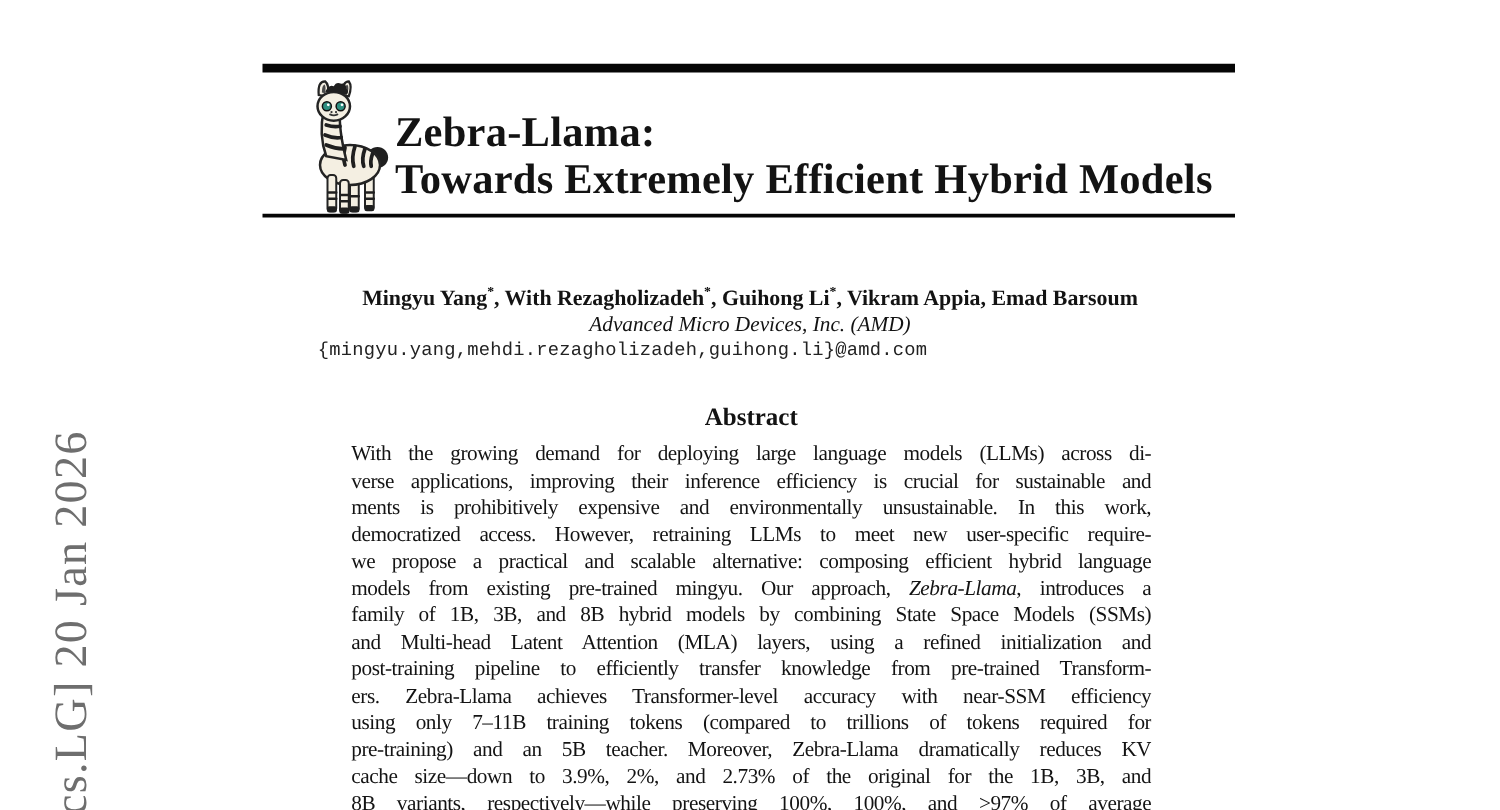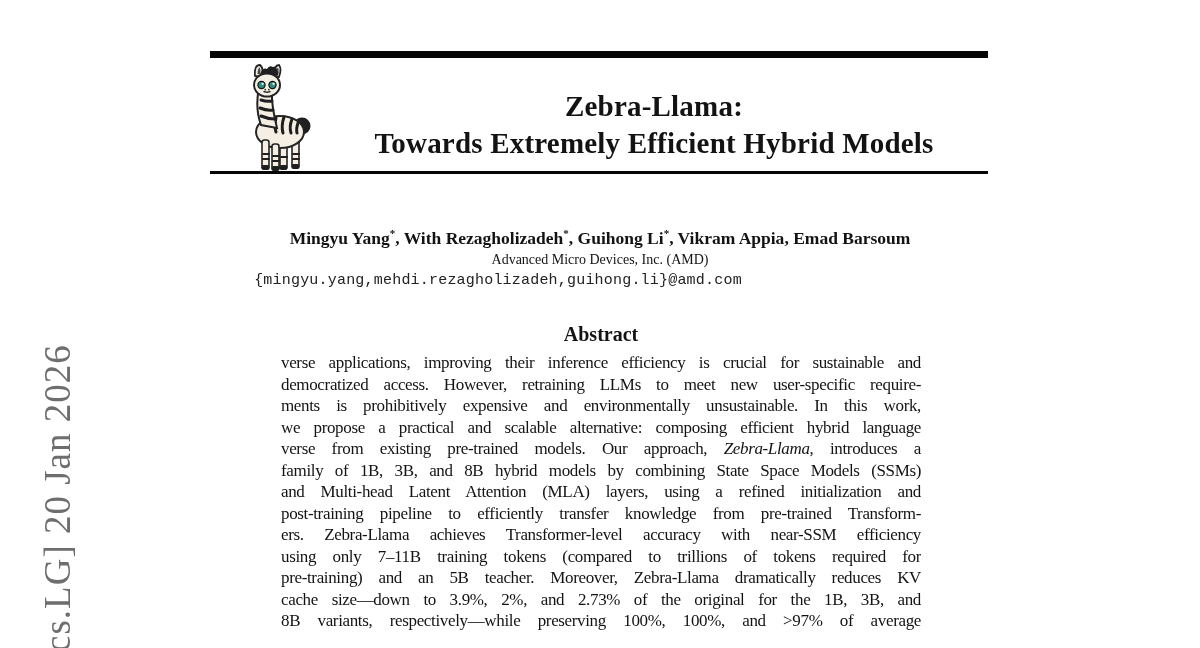--- a/index.html
+++ b/index.html
@@ -12,28 +12,28 @@
   .abs{position:absolute;}
 
   
   .rule-thick{left:210px;top:51px;width:778px;height:7px;background:#050505;}
   .rule-thin{left:210px;top:171px;width:778px;height:3px;background:#050505;}
 
   
   .logo-box{left:240px;top:62px;width:76px;height:114px;}
 
   
-  .title-block{left:316px;top:88px;width:676px;text-align:center;
-    font-weight:bold;font-size:29px;line-height:37px;letter-spacing:.2px;}
+  .title-block{left:316px;top:88px;width:676px;text-align:left;
+    font-weight:bold;font-size:34px;line-height:37px;letter-spacing:.2px;}
 
   
   .authors-line{left:0;top:229px;width:1200px;text-align:center;
     font-weight:bold;font-size:17.5px;line-height:19px;}
   .authors-line sup{font-size:11px;vertical-align:super;line-height:0;}
-  .affiliation{left:0;top:251px;width:1200px;text-align:center;font-size:14px;line-height:18px;}
+  .affiliation{left:0;top:251px;width:1200px;text-align:center;font-size:17px;line-height:18px;font-style:italic;}
   .email{left:0;top:272px;width:996px;text-align:center;
     font-family:"Liberation Mono", monospace;font-size:15px;letter-spacing:.2px;line-height:18px;color:#222;}
 
   
   .abstract-heading{left:281px;top:323px;width:640px;text-align:center;
     font-weight:bold;font-size:20px;line-height:22px;}
   .abstract-body{left:281px;top:352px;width:640px;font-size:17px;letter-spacing:-0.35px;}
   .abs-line{height:21.5px;line-height:21.5px;overflow:hidden;
     text-align:justify;text-align-last:justify;}
   .italic{font-style:italic;margin-top:40px;}
@@ -102,25 +102,26 @@
 </div>
 
 <div class="abs authors-line">
   <span><span>Mingyu Yang</span><sup>*</sup><span>, </span></span><span><span>With Rezagholizadeh</span><sup>*</sup><span>, </span></span><span><span>Guihong Li</span><sup>*</sup><span>, </span></span><span><span>Vikram Appia</span><sup></sup><span>, </span></span><span><span>Emad Barsoum</span><sup></sup><span></span></span>
 </div>
 <div class="abs affiliation">Advanced Micro Devices, Inc. (AMD)</div>
 <div class="abs email">{mingyu.yang,mehdi.rezagholizadeh,guihong.li}@amd.com</div>
 
 <div class="abs abstract-heading">Abstract</div>
 <div class="abs abstract-body">
+  <div class="abs-line">With the growing demand for deploying large language models (LLMs) across di-</div>
   <div class="abs-line">verse applications, improving their inference efficiency is crucial for sustainable and</div>
+  <div class="abs-line">ments is prohibitively expensive and environmentally unsustainable. In this work,</div>
   <div class="abs-line">democratized access. However, retraining LLMs to meet new user-specific require-</div>
-  <div class="abs-line">ments is prohibitively expensive and environmentally unsustainable. In this work,</div>
   <div class="abs-line">we propose a practical and scalable alternative: composing efficient hybrid language</div>
-  <div class="abs-line"><span>verse from existing pre-trained models. Our approach, </span><span class="italic">Zebra-Llama</span><span>, introduces a</span></div>
+  <div class="abs-line"><span>models from existing pre-trained mingyu. Our approach, </span><span class="italic">Zebra-Llama</span><span>, introduces a</span></div>
   <div class="abs-line">family of 1B, 3B, and 8B hybrid models by combining State Space Models (SSMs)</div>
   <div class="abs-line">and Multi-head Latent Attention (MLA) layers, using a refined initialization and</div>
   <div class="abs-line">post-training pipeline to efficiently transfer knowledge from pre-trained Transform-</div>
   <div class="abs-line">ers. Zebra-Llama achieves Transformer-level accuracy with near-SSM efficiency</div>
   <div class="abs-line">using only 7–11B training tokens (compared to trillions of tokens required for</div>
   <div class="abs-line">pre-training) and an 5B teacher. Moreover, Zebra-Llama dramatically reduces KV</div>
   <div class="abs-line">cache size—down to 3.9%, 2%, and 2.73% of the original for the 1B, 3B, and</div>
   <div class="abs-line">8B variants, respectively—while preserving 100%, 100%, and &gt;97% of average</div>
 </div>
 

